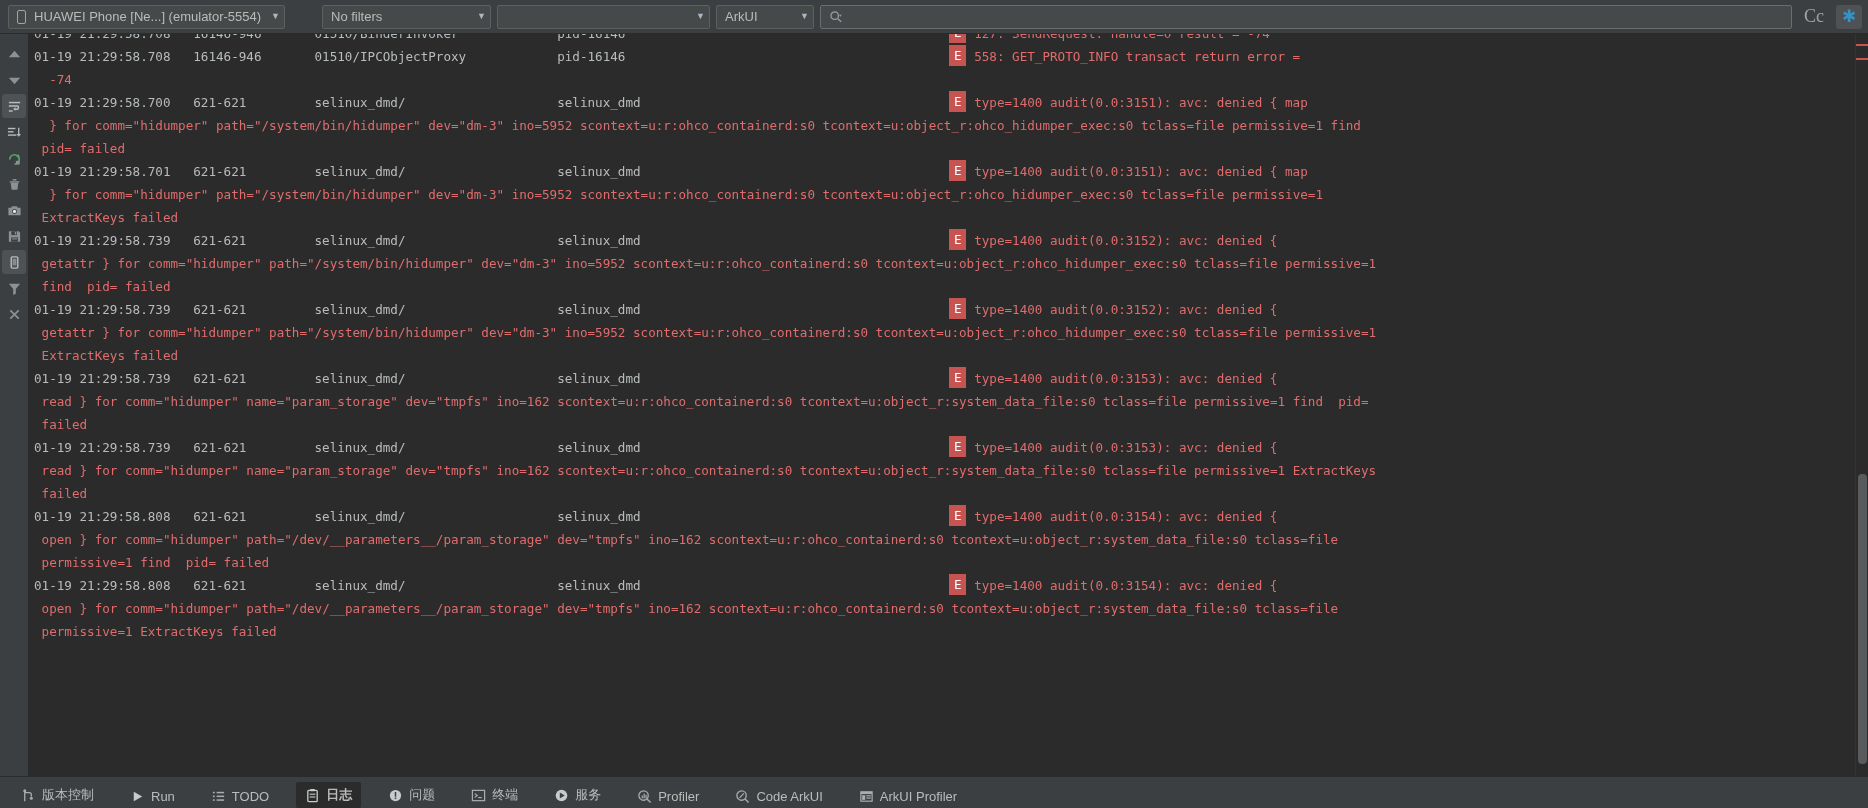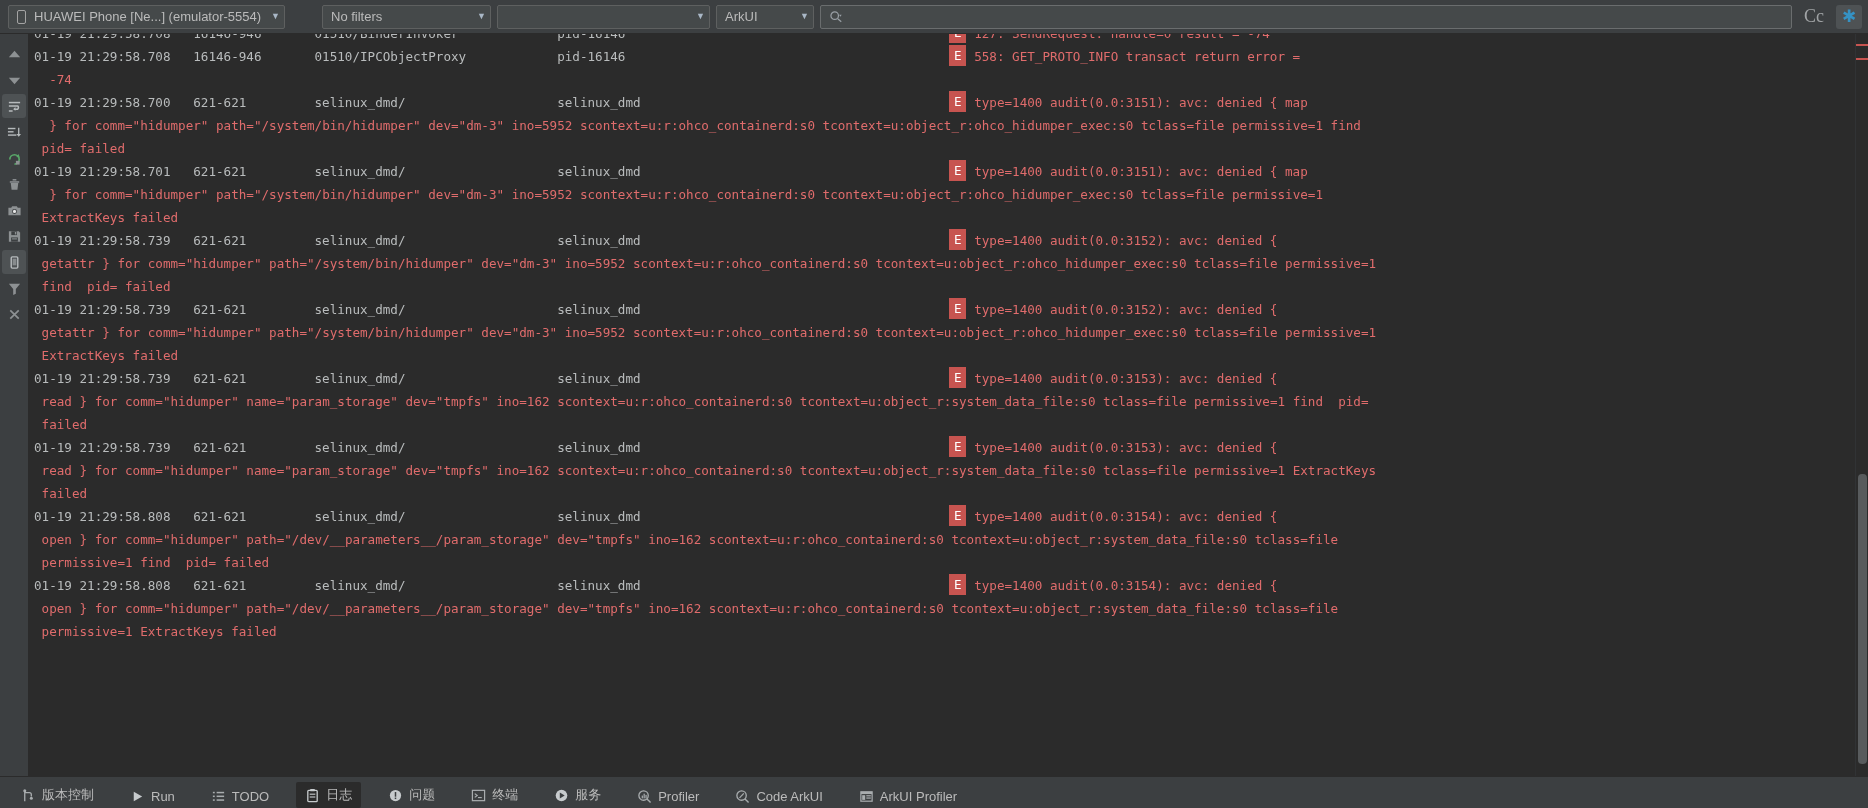--- a/index.html
+++ b/index.html
@@ -154,21 +154,21 @@
     padding-left: 12px;
     gap: 18px;
   }
   .sitem {
     display: flex; align-items: center; gap: 6px;
     padding: 4px 9px;
     color: #bbbbbb; font-size: 13px;
     border-radius: 2px;
     user-select: none; white-space: nowrap;
   }
-  .sitem.active { background: #2b2b2b; }
+  .sitem.active { background: #2b2b2b; font-weight: bold; }
   .sicon { width: 15px; height: 15px; flex: none; display:flex; align-items:center; justify-content:center; }
 </style>
 </head>
 <body>
 
 <div id="app">
 
   <div class="toolbar">
 
     <div class="combo combo-device">

